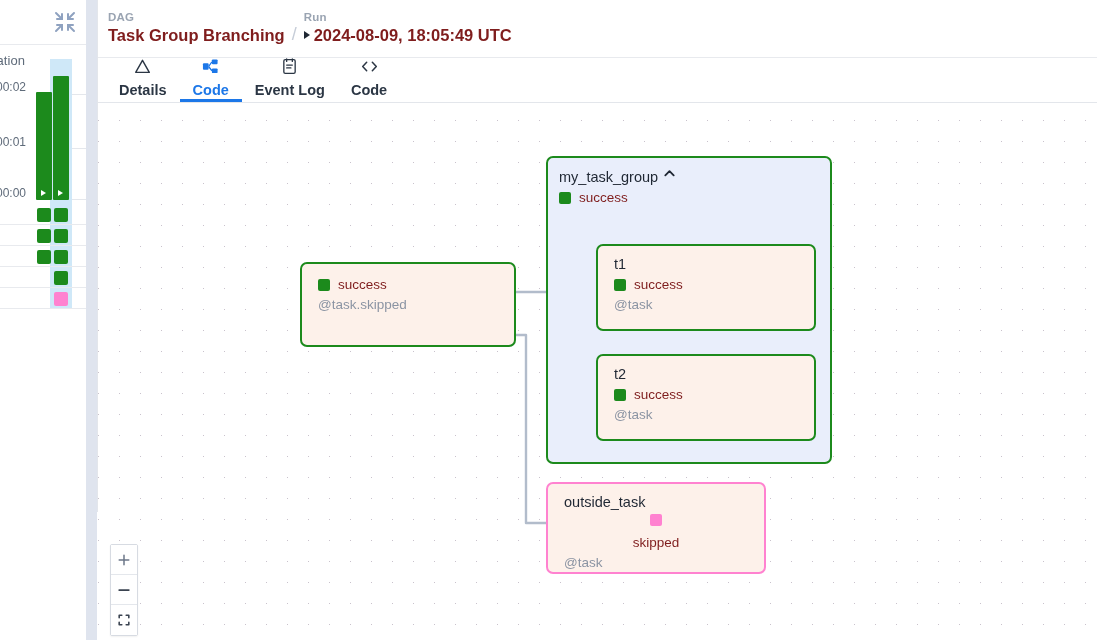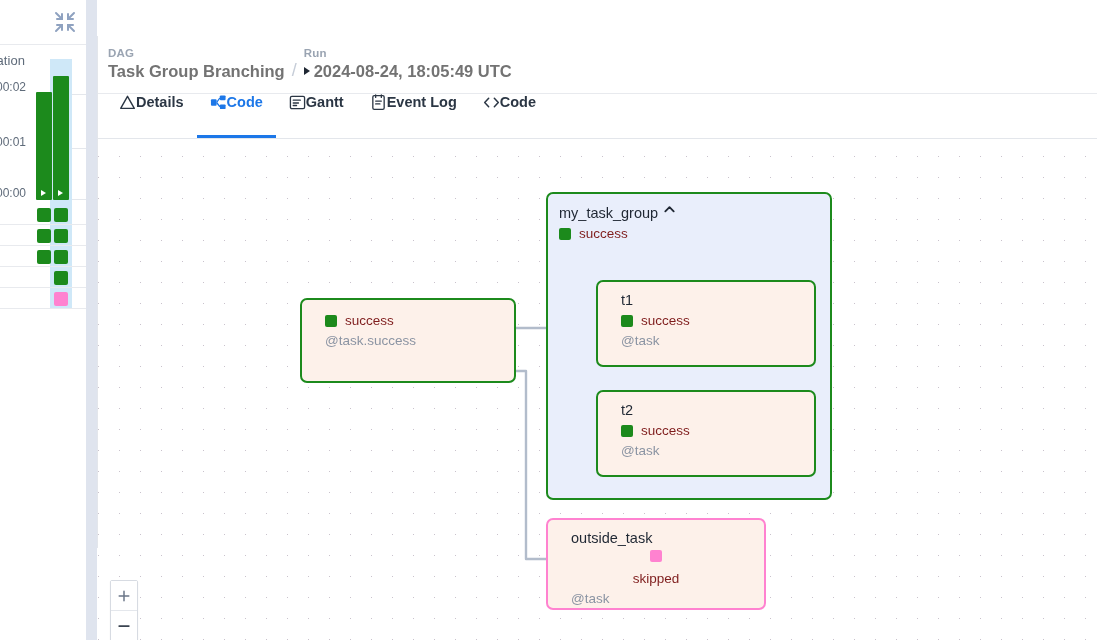--- a/index.html
+++ b/index.html
@@ -58,55 +58,56 @@
   .sq-success { background: #1c8a1c; }
   .sq-skipped { background: #ff82d0; }
   #grid-divider {
     position: absolute; left: 86px; top: 0; width: 11px; height: 640px;
     background: #dfe4ee;
   }
 
   
   #main {
     position: absolute; left: 97px; top: 0; width: 1000px; height: 512px;
-    background: #fff; border-left: 1px solid #e3e6eb; margin-top: 36px;
+    background: #fff; border-left: 1px solid #e3e6eb;
   }
 
   
   #header { position: relative; height: 58px; border-bottom: 1px solid #e8eaee; }
   #bc { position: absolute; left: 10px; top: 10px; display: flex; align-items: flex-end; }
   .bc-group { display: flex; flex-direction: column; }
   .bc-kicker {
     font-size: 11.5px; color: #9aa4b2; font-weight: 700; letter-spacing: .2px;
     line-height: 14px;
   }
   .bc-value {
-    font-size: 16.5px; color: #737373; font-weight: 700; line-height: 22px;
+    font-size: 16.5px; color: #7f1d1d; font-weight: 700; line-height: 22px;
     white-space: nowrap;
   }
   .bc-sep { font-size: 18px; color: #c6cdd8; margin: 0 7px 1px 7px; line-height: 22px; }
   .run-tri {
     display: inline-block; width: 0; height: 0; margin-right: 4px;
     border-left: 6px solid #1f2733;
     border-top: 4.5px solid transparent;
     border-bottom: 4.5px solid transparent;
     vertical-align: 2px;
   }
 
   
   #tabs {
     position: relative; height: 45px; border-bottom: 1px solid #e3e6eb;
     display: flex; align-items: stretch; padding-left: 8px;
   }
   .tab {
-    display: flex; align-items: flex-start; 
+    display: flex; align-items: center; gap: 7px;
     padding: 0 13px; cursor: pointer;
     font-size: 14.5px; font-weight: 700; color: #2b3644;
     border-bottom: 3px solid transparent;
     user-select: none;
+    flex-direction: column;
   }
   .tab.active { color: #1c77e8; border-bottom-color: #1c77e8; }
   .tab-ico { width: 17px; height: 17px; display: block; }
 
   
   #canvas {
     position: absolute; left: 0; top: 104px; width: 1000px; height: 536px;
     background-color: #ffffff;
     background-image: radial-gradient(circle, #c9c2cc 0.9px, transparent 1px);
     background-size: 21px 21px;
@@ -125,21 +126,21 @@
     white-space: nowrap;
   }
   .node-status {
     display: flex; align-items: center; gap: 8px;
     font-size: 13.5px; color: #7f1d1d; line-height: 18px;
   }
   .status-sq { width: 12px; height: 12px; border-radius: 2px; flex: none; }
   .node-op { font-size: 13.5px; color: #8b94a3; line-height: 18px; }
 
   .task-node {
-    background: #fdf1ea; border: 2px solid #1c8a1c; padding: 9px 23px;
+    background: #fdf1ea; border: 2px solid #1c8a1c; padding: 9px 16px;
   }
   .task-node.skipped { border-color: #ff82d0; background: #fdf1ea; }
   .group-node {
     background: #e9eefb; border: 2px solid #1c8a1c; padding: 8px 11px;
   }
   .chev {
     display: inline-block; margin-left: 5px; vertical-align: 2px;
   }
 
   
@@ -225,21 +226,21 @@
 
     <div id="header">
       <div id="bc">
         <div class="bc-group">
           <span class="bc-kicker">DAG</span>
           <span class="bc-value">Task Group Branching</span>
         </div>
         <span class="bc-sep">/</span>
         <div class="bc-group">
           <span class="bc-kicker">Run</span>
-          <span class="bc-value"><i class="run-tri"></i><span>2024-08-24, 18:05:49 UTC</span></span>
+          <span class="bc-value"><i class="run-tri"></i><span>2024-08-09, 18:05:49 UTC</span></span>
         </div>
       </div>
     </div>
 
     <div id="tabs">
 
       <div class="tab">
         <span class="tab-ico">
           <svg viewBox="0 0 18 18" width="17" height="17" fill="none" stroke="#2b3644" stroke-width="1.5" stroke-linejoin="round">
             <path d="M9 2.5 L16.2 15.2 L1.8 15.2 Z"></path>
@@ -253,31 +254,20 @@
           <svg viewBox="0 0 18 18" width="17" height="17">
             <rect x="1" y="5.5" width="6" height="7" rx="1" fill="#1c77e8"></rect>
             <rect x="10.5" y="1.5" width="6" height="5" rx="1" fill="#1c77e8"></rect>
             <rect x="10.5" y="11" width="6" height="5" rx="1" fill="#1c77e8"></rect>
             <path d="M7 9 L10.5 4 M7 9 L10.5 13.5" stroke="#1c77e8" stroke-width="1.3" fill="none"></path>
           </svg>
         </span>
         <span>Code</span>
       </div>
 
-      <div class="tab">
-        <span class="tab-ico">
-          <svg viewBox="0 0 18 18" width="17" height="17" fill="none" stroke="#2b3644" stroke-width="1.4">
-            <rect x="1.5" y="2.5" width="15" height="13" rx="1.5"></rect>
-            <path d="M4.5 6.5 H12" stroke-linecap="round"></path>
-            <path d="M4.5 9.5 H10" stroke-linecap="round"></path>
-            <path d="M4.5 12.2 H8" stroke-linecap="round"></path>
-          </svg>
-        </span>
-        <span>Gantt</span>
-      </div>
 
       <div class="tab">
         <span class="tab-ico">
           <svg viewBox="0 0 18 18" width="17" height="17" fill="none" stroke="#2b3644" stroke-width="1.4">
             <rect x="3" y="1.8" width="12" height="14.4" rx="1.5"></rect>
             <path d="M6 1 V3.6 M12 1 V3.6" stroke-linecap="round"></path>
             <path d="M6 7.5 H12 M6 10.5 H10.5" stroke-linecap="round"></path>
           </svg>
         </span>
         <span>Event Log</span>
@@ -333,21 +323,21 @@
           <span>success</span>
         </div>
         <div class="node-op" style="margin-top:2px;">@task</div>
       </div>
 
       <div class="node task-node" style="left:202px; top:158px; width:216px; height:85px;">
         <div class="node-status" style="margin-top:3px;">
           <span class="status-sq" style="background:#1c8a1c;"></span>
           <span>success</span>
         </div>
-        <div class="node-op" style="margin-top:2px;">@task.success</div>
+        <div class="node-op" style="margin-top:2px;">@task.skipped</div>
       </div>
 
       <div class="node task-node skipped" style="left:448px; top:378px; width:220px; height:92px;">
         <div class="node-title">outside_task</div>
         <div class="node-status" style="margin-top:3px;flex-direction:column;">
           <span class="status-sq" style="background:#ff82d0;"></span>
           <span>skipped</span>
         </div>
         <div class="node-op" style="margin-top:2px;">@task</div>
       </div>

